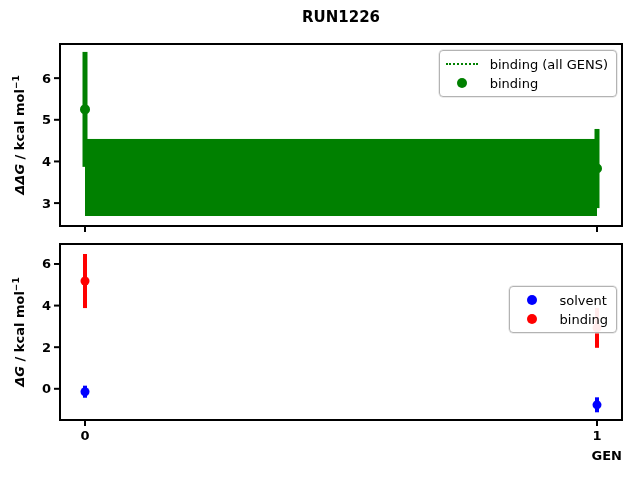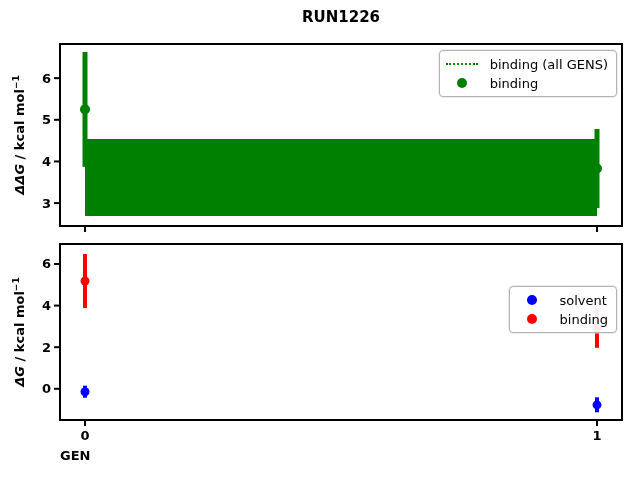--- a/index.html
+++ b/index.html
@@ -14,21 +14,21 @@
   .ylabel{
     position:absolute;width:220px;height:18px;text-align:center;white-space:nowrap;
     font-size:13px;font-weight:bold;color:#000;
     transform:rotate(-90deg);transform-origin:center;
   }
   .ylabel .math{font-style:italic;}
   .ylabel sup{font-size:9px;}
   .ylabel-top{left:-90px;top:126px;}
   .ylabel-bottom{left:-90px;top:323px;}
   .xlabel{
-    position:absolute;left:60px;top:448px;width:562px;text-align:left;
+    position:absolute;left:60px;top:448px;width:562px;text-align:right;
     font-size:13px;font-weight:bold;color:#000;
   }
   svg text{font-family:"DejaVu Sans","Liberation Sans",sans-serif;font-weight:bold;}
   .legend{
     position:absolute;right:23px;background:rgba(255,255,255,0.92);
     border:1px solid #b3b3b3;border-radius:4px;padding:5px 8px 5px 4px;
     display:flex;flex-direction:column;gap:3px;box-shadow:0 0 0 0.5px #d9d9d9;
   }
   .legend-top{top:50px;}
   .legend-bottom{top:244px;margin-top:42px;}

